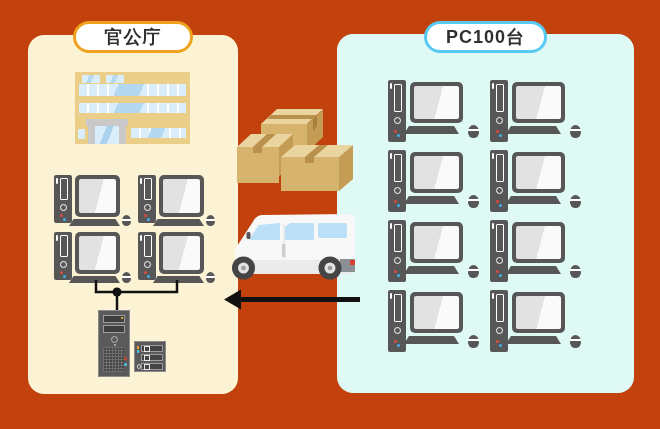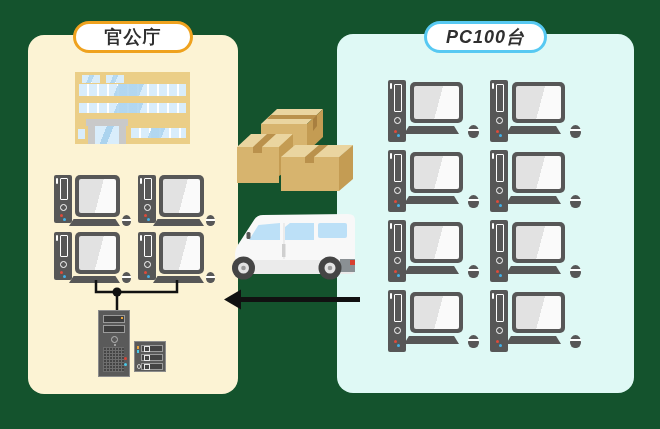--- a/index.html
+++ b/index.html
@@ -1,17 +1,17 @@
 <!DOCTYPE html>
 <html><head>
 <meta charset="utf-8">
 <style>
   html,body{margin:0;padding:0;background:#fff;font-family:"Liberation Sans","DejaVu Sans",sans-serif;}
   *{box-sizing:border-box;}
-  .stage{position:relative;width:660px;height:429px;background:#14532d;overflow:hidden;}
+  .stage{position:relative;width:660px;height:429px;background:#c2410c;overflow:hidden;}
 
   
   .panel{position:absolute;border-radius:16px;}
   .panel.left{left:28px;top:35px;width:210px;height:359px;}
   .panel.right{left:337px;top:34px;width:297px;height:359px;}
 
   
   .pill{position:absolute;top:21px;height:32px;background:#fff;border:3px solid #999;
         border-radius:17px;display:flex;align-items:center;justify-content:center;
         font-weight:bold;font-size:18px;color:#2f2f2f;letter-spacing:1px;}
@@ -330,21 +330,21 @@
           </div>
     <div class="pc-keyboard"></div>
     <div class="pc-mouse"></div>
   </div>
 </div>
   </section>
 
   <div class="pill l" style="border-color: rgb(239, 162, 30);">
     <span>官公庁</span>
   </div>
-  <div class="pill r" style="border-color: rgb(87, 201, 242); font-style: italic;">
+  <div class="pill r" style="border-color: rgb(87, 201, 242);">
     <span>PC100台</span>
   </div>
 
   <svg class="boxes-svg" width="130" height="95" viewBox="0 0 130 95">
     <g>
       <polygon points="31,24 47,9 93,9 77,24" fill="#EAD5A0"></polygon>
       <polygon points="77,24 93,9 93,37 77,52" fill="#C49C53"></polygon>
       <rect x="31" y="24" width="46" height="28" fill="#D7B46E"></rect>
       <polygon points="37,19 83,19 87,15 41,15" fill="#BA914C"></polygon>
       <polygon points="83,19 87,15 87,26 83,31" fill="#A87F3F"></polygon>

